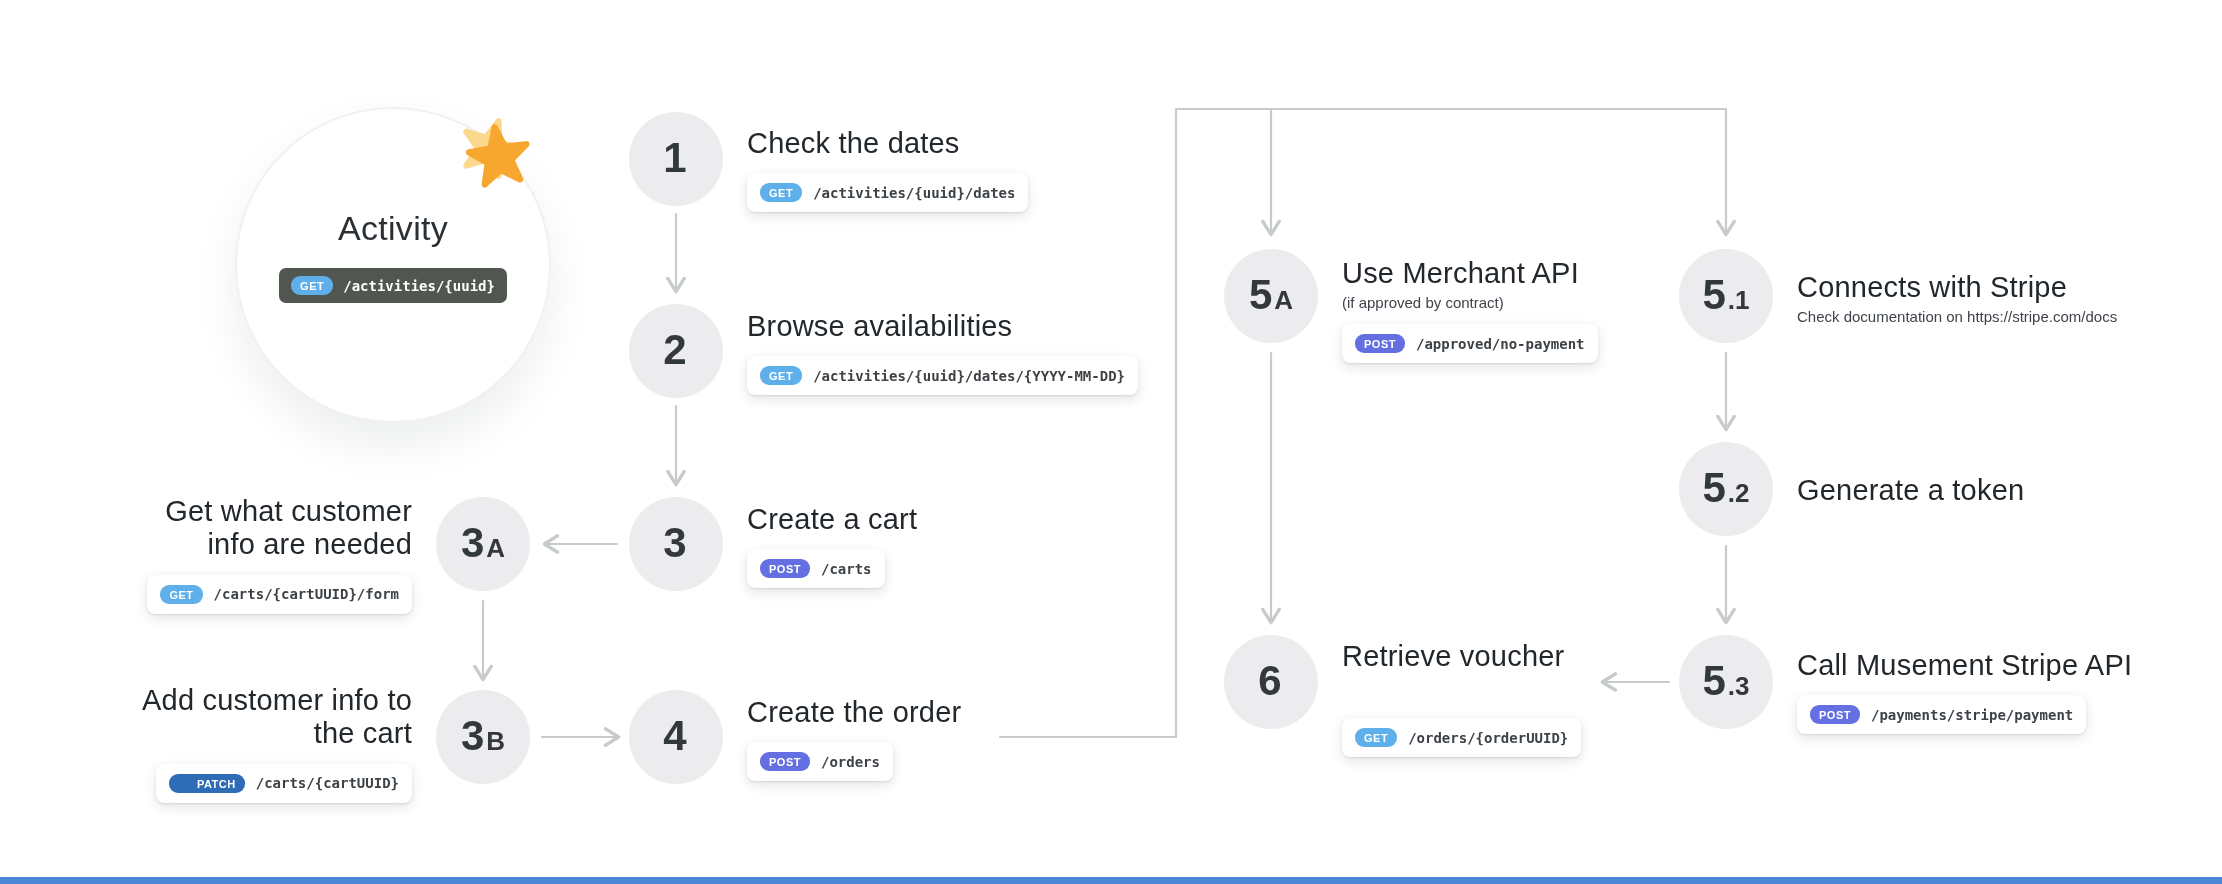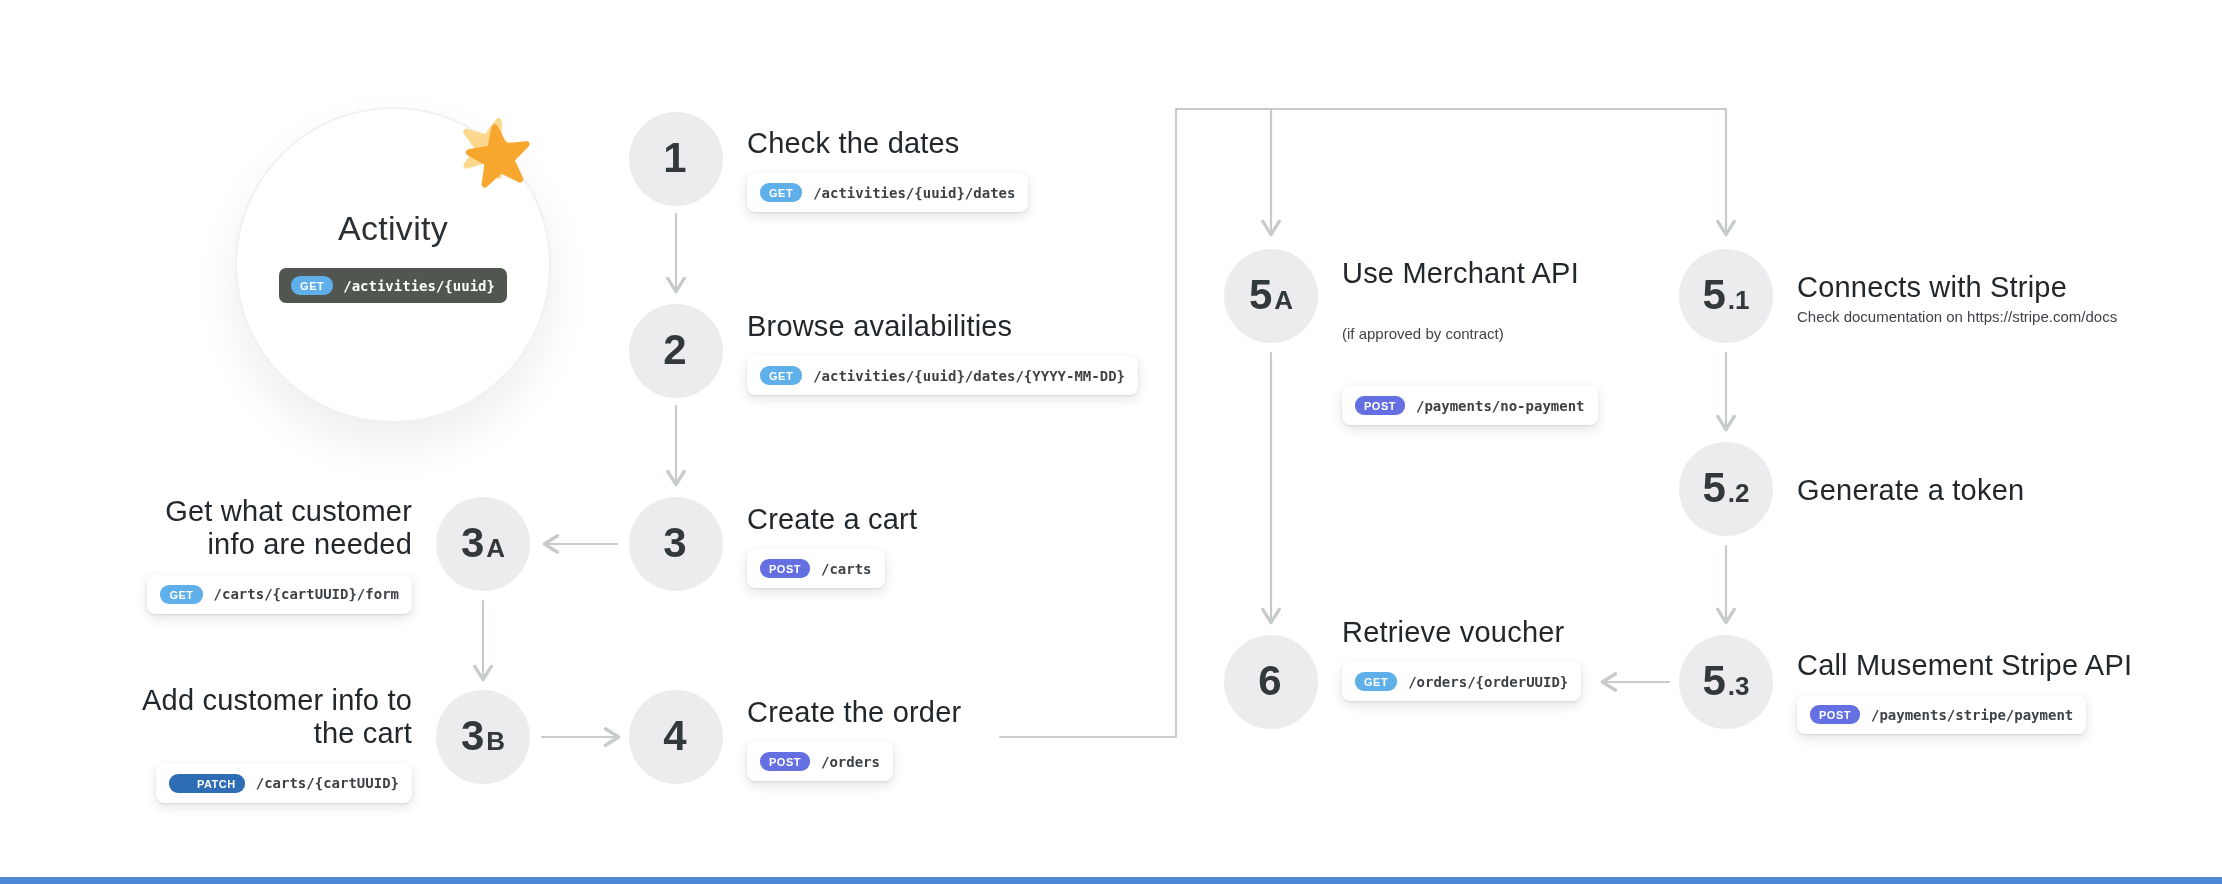--- a/index.html
+++ b/index.html
@@ -62,25 +62,25 @@
   .chip-get{background:var(--get);} .chip-post{background:var(--post);} .chip-patch{background:var(--patch);padding-left:28px;}
   .endpoint{font-family:"DejaVu Sans Mono", monospace; font-size:14px; font-weight:700; color:#3d4247;}
   .hero-endpoint{color:#ffffff;}
 
   .l0{left:747px; top:118px;margin-top:9px;}
   .l1{left:747px; top:310px;justify-content:center;}
   .l2{left:747px; top:503px;}
   .l3{right:1810px; top:495px; width:270px;}
   .l4{right:1810px; top:684px; width:270px;}
   .l5{left:747px; top:696px;}
-  .l6{left:1342px; top:257px;gap:31px;}
+  .l6{left:1342px; top:257px;}
   .l7{left:1797px; top:271px;}
   .l8{left:1797px; top:474px;}
   .l9{left:1797px; top:649px;}
-  .l10{left:1342px; top:616px;}
+  .l10{left:1342px; top:640px;gap:32px;}
 
   .bottom-bar{
     position:absolute; left:0; bottom:0; width:100%; height:7px;
     background:var(--bottom-bar);
   }
 </style>
 </head>
 <body>
 
 <svg class="wires" viewBox="0 0 2222 884" aria-hidden="true">
@@ -174,21 +174,21 @@
     <span class="chip chip-post">POST</span>
     <span class="endpoint">/orders</span>
   </div>
 </div>
 
 <div class="label l6">
   <div class="title">Use Merchant API</div>
   <div class="note">(if approved by contract)</div>
   <div class="badge">
     <span class="chip chip-post">POST</span>
-    <span class="endpoint">/payments/no-payment</span>
+    <span class="endpoint">/approved/no-payment</span>
   </div>
 </div>
 
 <div class="label l7">
   <div class="title">Connects with Stripe</div>
   <div class="note">Check documentation on https://stripe.com/docs</div>
 </div>
 
 <div class="label l8">
   <div class="title">Generate a token</div>

